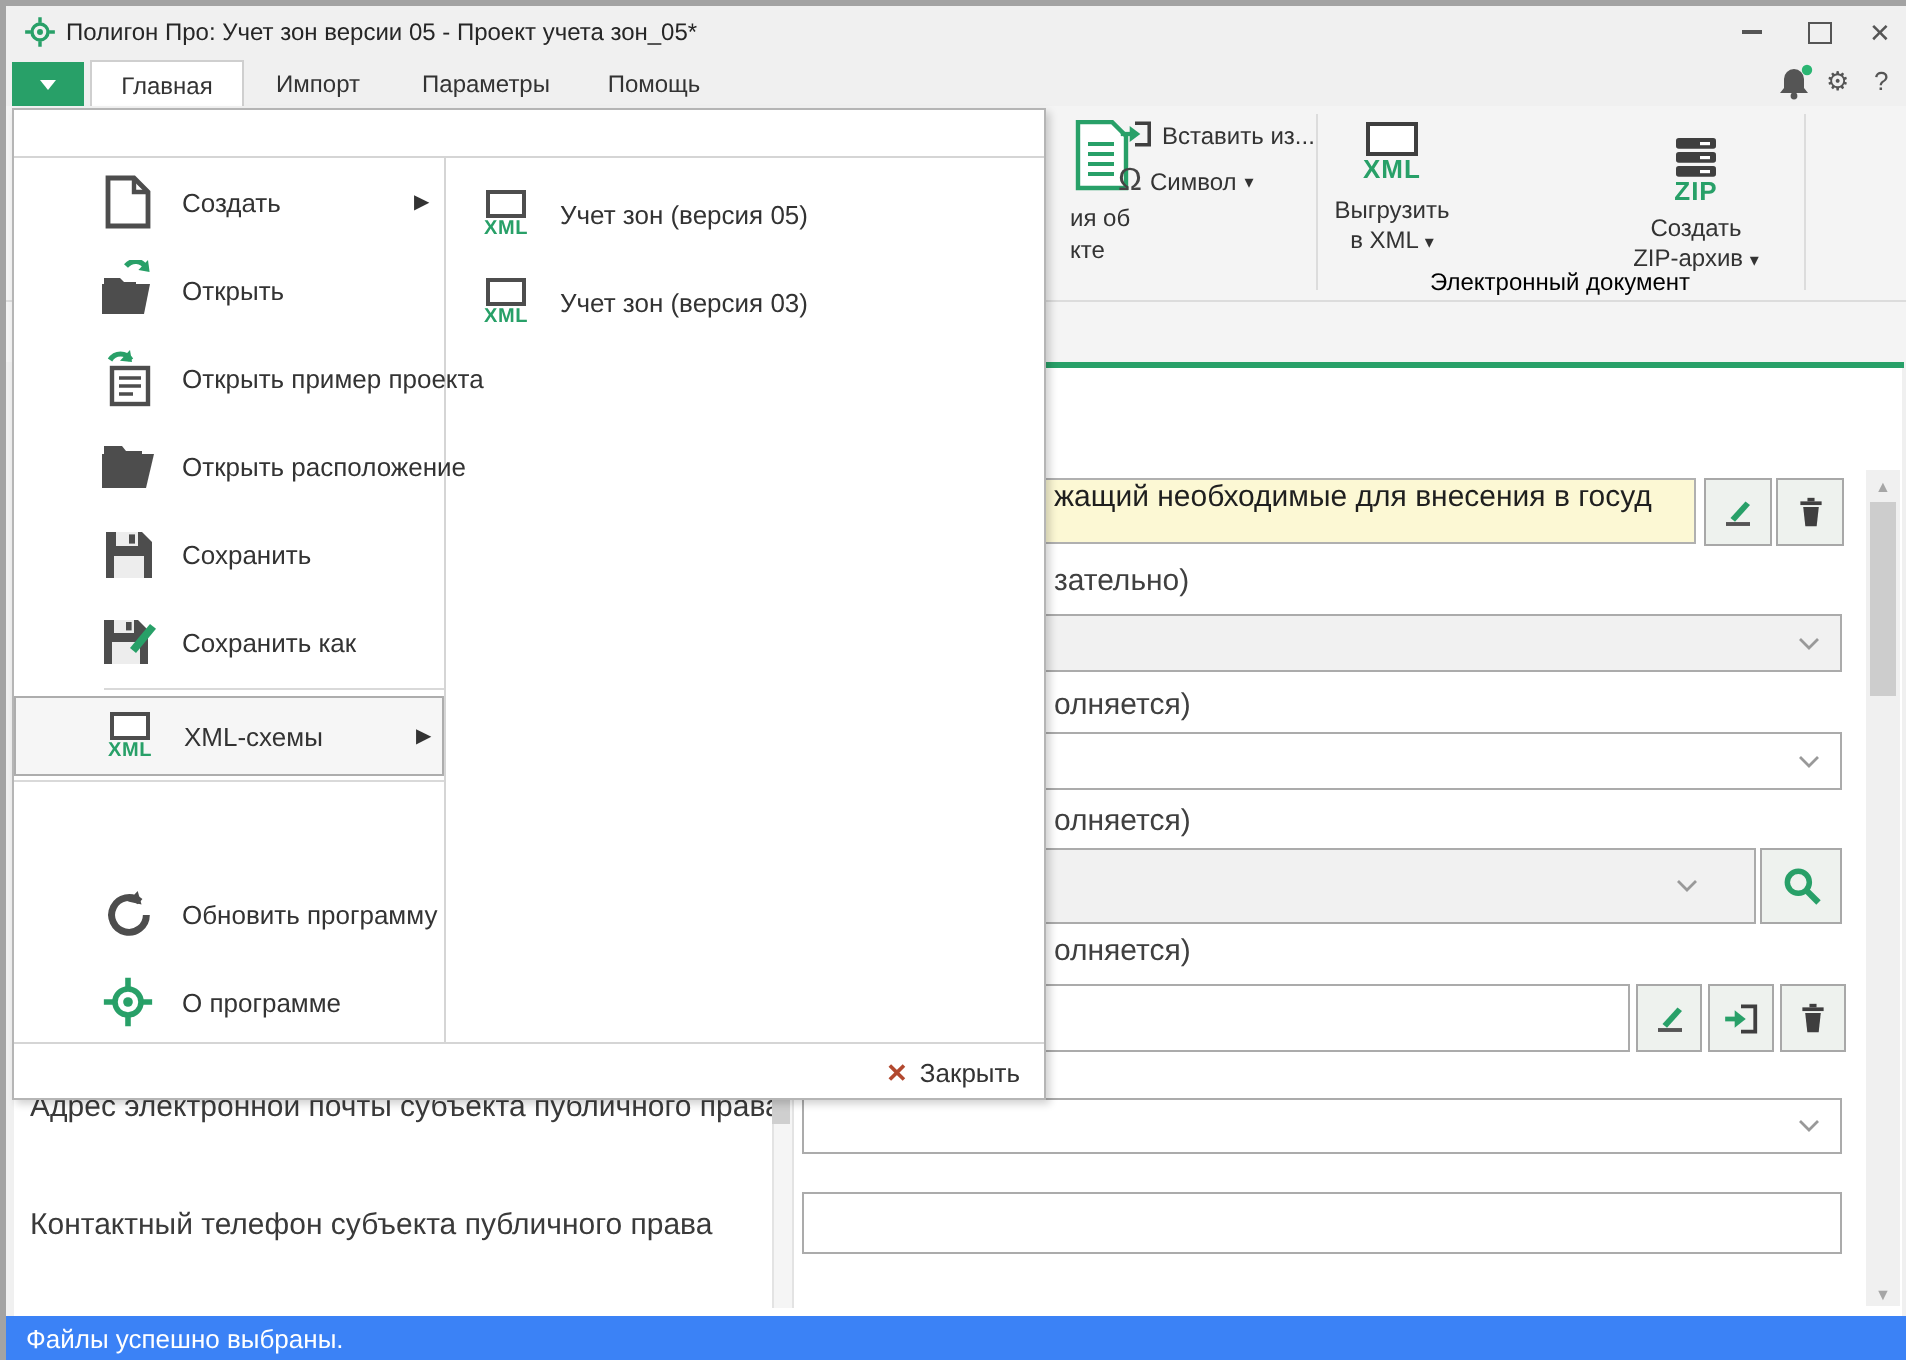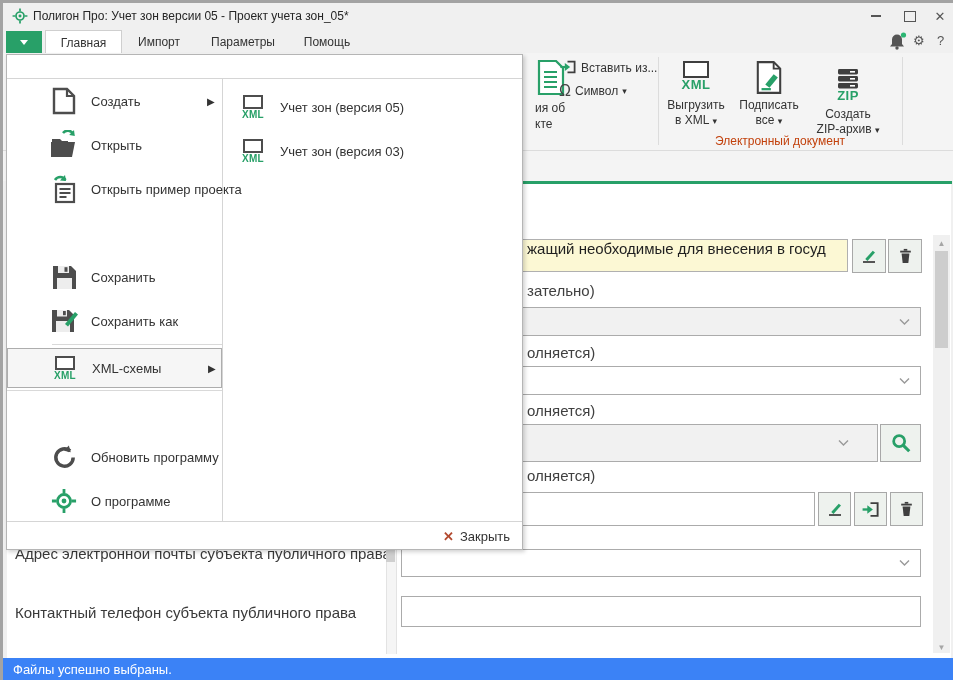--- a/index.html
+++ b/index.html
@@ -24,21 +24,21 @@
   .ribbon{left:0;top:50px;width:100%;height:97px;background:#f4f4f4;border-bottom:1px solid #dcdcdc;}
   .ribbon-strip{left:0;top:148px;width:100%;height:30px;background:#f4f4f4;}
   .greenline{left:4px;top:178px;width:945px;height:3px;background:#28a068;}
   .vsep{width:1px;background:#dcdcdc;}
   .smallbtn{font-size:12px;color:#333;white-space:nowrap;}
   .bigbtn{display:flex;flex-direction:column;align-items:center;font-size:12px;color:#333;text-align:center;line-height:15px;}
   .glyph-ico{display:flex;flex-direction:column;align-items:center;}
   .glyph-box{width:22px;height:13px;border:2.5px solid #3f3f3f;background:#fff;}
   .glyph-txt{font-size:13px;font-weight:bold;color:#28a068;letter-spacing:.5px;line-height:14px;}
   .caret{font-size:9px;color:#333;}
-  .group-label{font-size:12px;color:#c2410c;text-align:center;}
+  .group-label{font-size:12px;color:#000000;text-align:center;}
   
   .formarea{left:4px;top:181px;width:944px;height:474px;background:#fff;}
   .ffield{position:absolute;box-sizing:border-box;border:1px solid #ababab;background:#fff;font-size:15px;color:#1f1f1f;display:flex;overflow:hidden;white-space:nowrap;}
   .gray{background:#f1f1f1;}
   .yellow{background:#fcf8d4;border-color:#b0b0b0;}
   .frag-label{position:absolute;font-size:15px;color:#404040;white-space:nowrap;}
   .chev{position:absolute;right:10px;top:50%;transform:translateY(-50%);}
   .fbtn{position:absolute;box-sizing:border-box;background:#eef2ee;border:1px solid #a8a8a8;display:flex;align-items:center;justify-content:center;}
   .side-label{position:absolute;font-size:15px;color:#3a3a3a;line-height:19px;}
   
@@ -139,30 +139,20 @@
 
     <div class="abs bigbtn" style="left:655px;top:8px;width:76px">
       <span class="glyph-ico">
         <span class="glyph-box"></span>
         <span class="glyph-txt">XML</span>
       </span>
       <span style="margin-top:6px">Выгрузить</span>
       <span><span>в XML</span> <span class="caret">▾</span></span>
     </div>
 
-    <div class="abs bigbtn" style="left:728px;top:8px;width:76px">
-      <svg width="28" height="33" viewBox="0 0 30 35">
-        <path d="M3 1h17l7 7v26H3z" fill="#fff" stroke="#3f3f3f" stroke-width="2.2"></path>
-        <path d="M20 1v7h7" fill="none" stroke="#3f3f3f" stroke-width="2"></path>
-        <path d="M11 25l9-11 4.5 3.5-9 11z" fill="#28a068"></path>
-        <path d="M7 30h10" stroke="#28a068" stroke-width="2.4"></path>
-      </svg>
-      <span style="margin-top:4px">Подписать</span>
-      <span><span>все</span> <span class="caret">▾</span></span>
-    </div>
 
     <div class="abs bigbtn" style="left:802px;top:16px;width:86px">
       <span class="glyph-ico">
         <svg width="26" height="20" viewBox="0 0 26 20">
           <rect x="3" y="0" width="20" height="5.4" rx="1.4" fill="#3f3f3f"></rect>
           <rect x="3" y="7" width="20" height="5.4" rx="1.4" fill="#3f3f3f"></rect>
           <rect x="3" y="14" width="20" height="5.4" rx="1.4" fill="#3f3f3f"></rect>
           <rect x="15" y="2" width="5" height="1.6" fill="#fff"></rect>
           <rect x="15" y="9" width="5" height="1.6" fill="#fff"></rect>
           <rect x="15" y="16" width="5" height="1.6" fill="#fff"></rect>
@@ -303,20 +293,29 @@
         <svg width="26" height="30" viewBox="0 0 26 30">
           <path d="M4 6c2.5-4 8-4 10.5 0" stroke="#28a068" stroke-width="2.6" fill="none"></path>
           <path d="M14 1l1 6-6-.6z" fill="#28a068"></path>
           <rect x="5" y="10" width="18" height="18" fill="#fff" stroke="#4d4d4d" stroke-width="2.2"></rect>
           <path d="M8.5 15h11M8.5 19h11M8.5 23h7" stroke="#4d4d4d" stroke-width="1.8"></path>
         </svg>
       </span>
       <span class="mi-label">Открыть пример проекта</span>
     </div>
 
+    <div class="mi" style="top:156px">
+      <span class="mi-ico">
+        <svg width="28" height="24" viewBox="0 0 28 24">
+          <path d="M2 6V2h9l2 2.5h8V6z" fill="#4d4d4d"></path>
+          <path d="M1 6h26l-4 17H1z" fill="#4d4d4d"></path>
+        </svg>
+      </span>
+      <span class="mi-label">Открыть расположение</span>
+    </div>
 
     <div class="mi" style="top:200px">
       <span class="mi-ico">
         <svg width="25" height="25" viewBox="0 0 25 25">
           <path d="M1 1h18l5 5v18H1z" fill="#4d4d4d"></path>
           <rect x="6" y="1" width="11" height="7" fill="#fff" opacity=".9"></rect>
           <rect x="12.5" y="2.2" width="3" height="4.6" fill="#4d4d4d"></rect>
           <rect x="5" y="13" width="15" height="11" fill="#fff" opacity=".9"></rect>
         </svg>
       </span>

